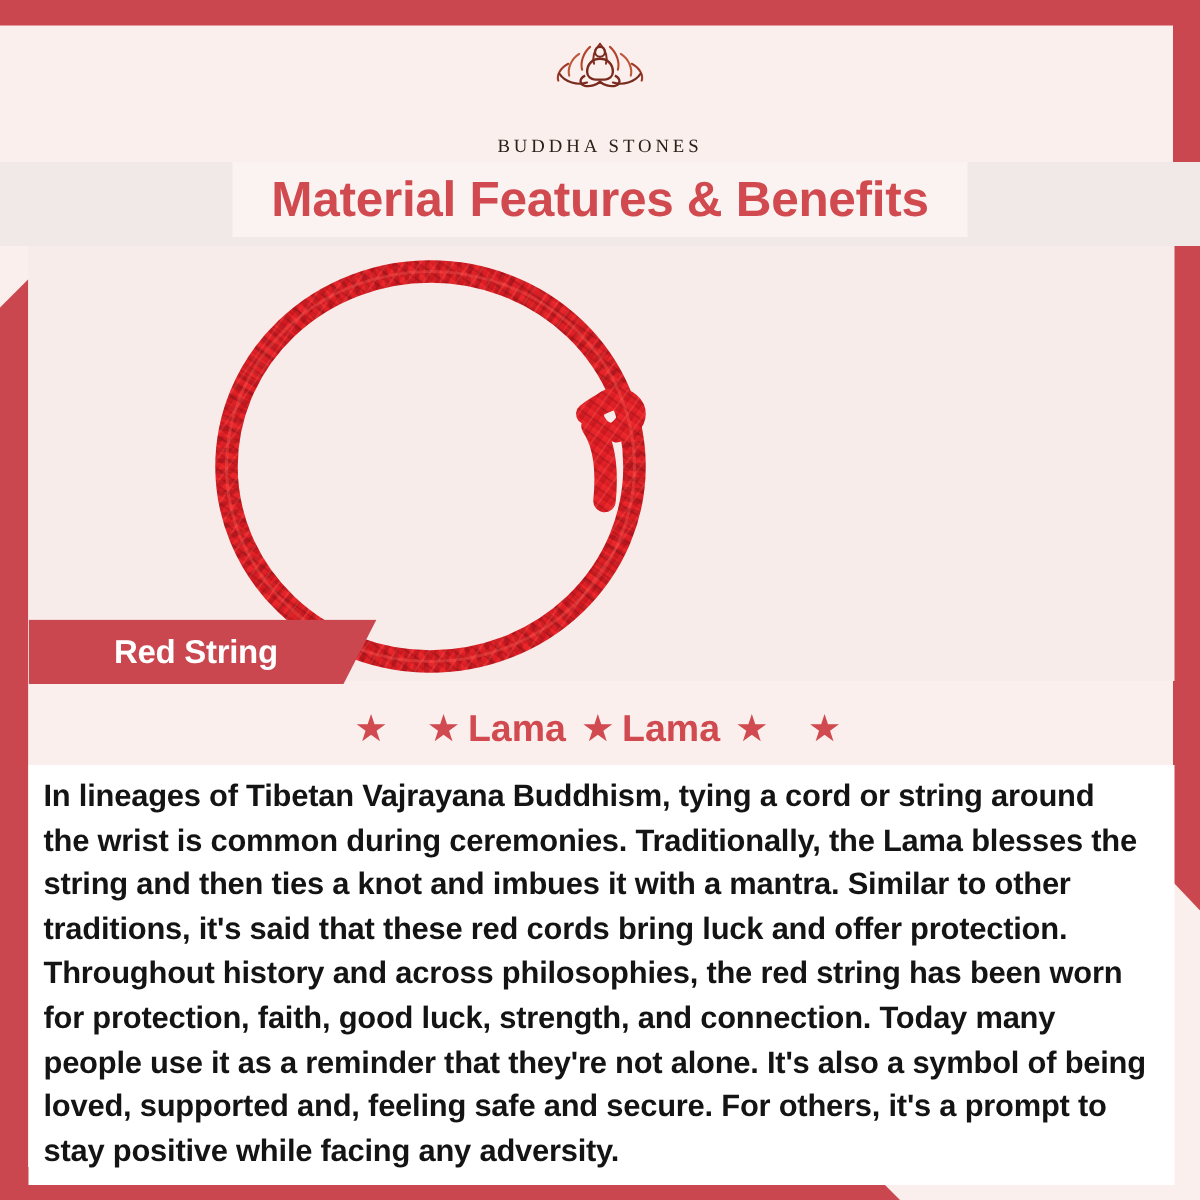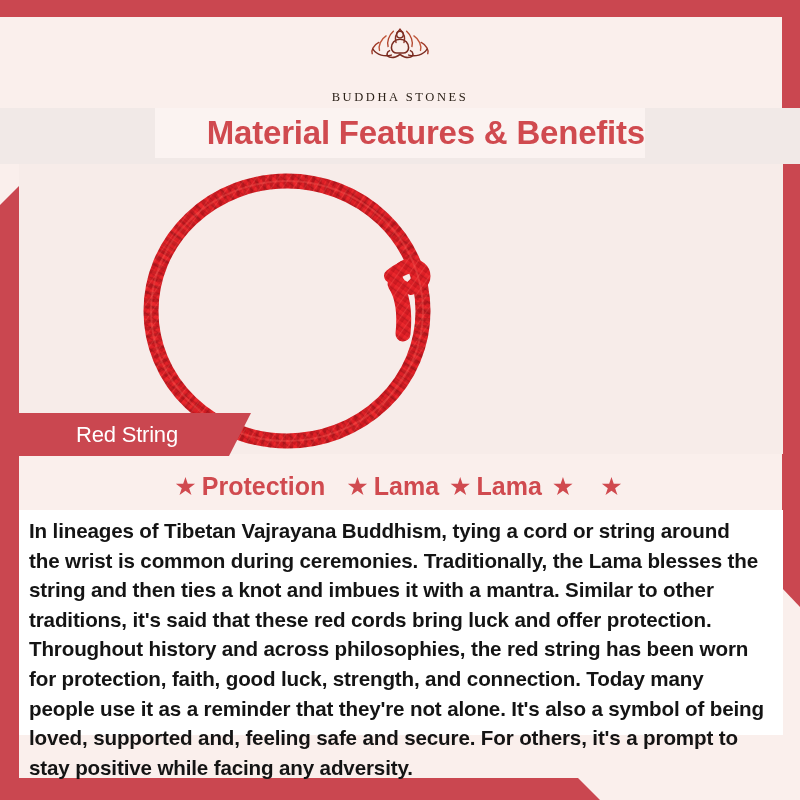--- a/index.html
+++ b/index.html
@@ -31,57 +31,57 @@
   .logo-mark{width:130px;height:60px;display:block;}
   .logo-text{
     margin-top:2px;font-family:"Liberation Serif","DejaVu Serif",serif;
     font-size:12.5px;letter-spacing:2.6px;color:#2b2118;font-weight:400;
   }
 
   
   .title-strip{position:absolute;left:0;top:108px;width:800px;height:56px;background:#f1e9e7;}
   .title-box{
     position:absolute;left:155px;top:108px;width:490px;height:50px;
-    background:#fbf3f1;display:flex;align-items:center;justify-content:flex-end;
+    background:#fbf3f1;display:flex;align-items:center;justify-content:center;
   }
   .title-text{
     font-size:33px;font-weight:bold;color:#d04a4f;letter-spacing:-0.2px;
     white-space:nowrap;font-family:"Liberation Sans","DejaVu Sans",sans-serif;
   }
 
   
   .hero{position:absolute;left:19px;top:164px;width:764px;height:290px;background:#f7ece9;overflow:hidden;}
   .hero svg{position:absolute;left:0;top:0;}
 
   
   .ribbon{
     position:absolute;left:19px;top:413px;width:232px;height:43px;background:#ca4750;
     clip-path:polygon(0 0,100% 0,calc(100% - 22px) 100%,0 100%);
     display:flex;align-items:center;
   }
   .ribbon-label{
-    color:#ffffff;font-size:22px;font-weight:normal;margin-left:57px;letter-spacing:-0.2px;
+    color:#ffffff;font-size:22px;font-weight:bold;margin-left:57px;letter-spacing:-0.2px;
   }
 
   
   .features{
     position:absolute;left:19px;top:462px;width:764px;height:48px;
     display:flex;align-items:center;justify-content:center;gap:0px;
   }
   .feature{
     display:flex;align-items:center;color:#d04a4f;font-size:25px;font-weight:bold;
     white-space:nowrap;
   }
   .feature .star{font-size:25px;line-height:1;margin-right:5px;}
   .f-gap-lg{margin-left:21px;}
   .f-gap-sm{margin-left:10px;}
 
   
   .copy{
-    position:absolute;left:19px;top:510px;width:764px;height:225px;background:#ffffff;
+    position:absolute;left:19px;top:510px;width:764px;height:280px;background:#ffffff;
     box-sizing:border-box;padding:6px 18px 0 10px;
   }
   .copy p{
     margin:0;color:#141414;font-size:20.6px;line-height:29.6px;font-weight:bold;
     text-align:left;letter-spacing:-0.15px;
   }
 </style>
 </head>
 <body>
 
@@ -141,21 +141,20 @@
     </svg>
   </div>
 
   <div class="ribbon">
     <span class="ribbon-label">Red String</span>
   </div>
 
   <div class="features">
     <div class="feature">
       <span class="star">★</span>
-      <span>Protection</span>
     </div>
     <div class="feature f-gap-lg">
       <span class="star">★</span>
       <span>Lama</span>
     </div>
     <div class="feature f-gap-sm">
       <span class="star">★</span>
       <span>Lama</span>
     </div>
     <div class="feature f-gap-sm">

